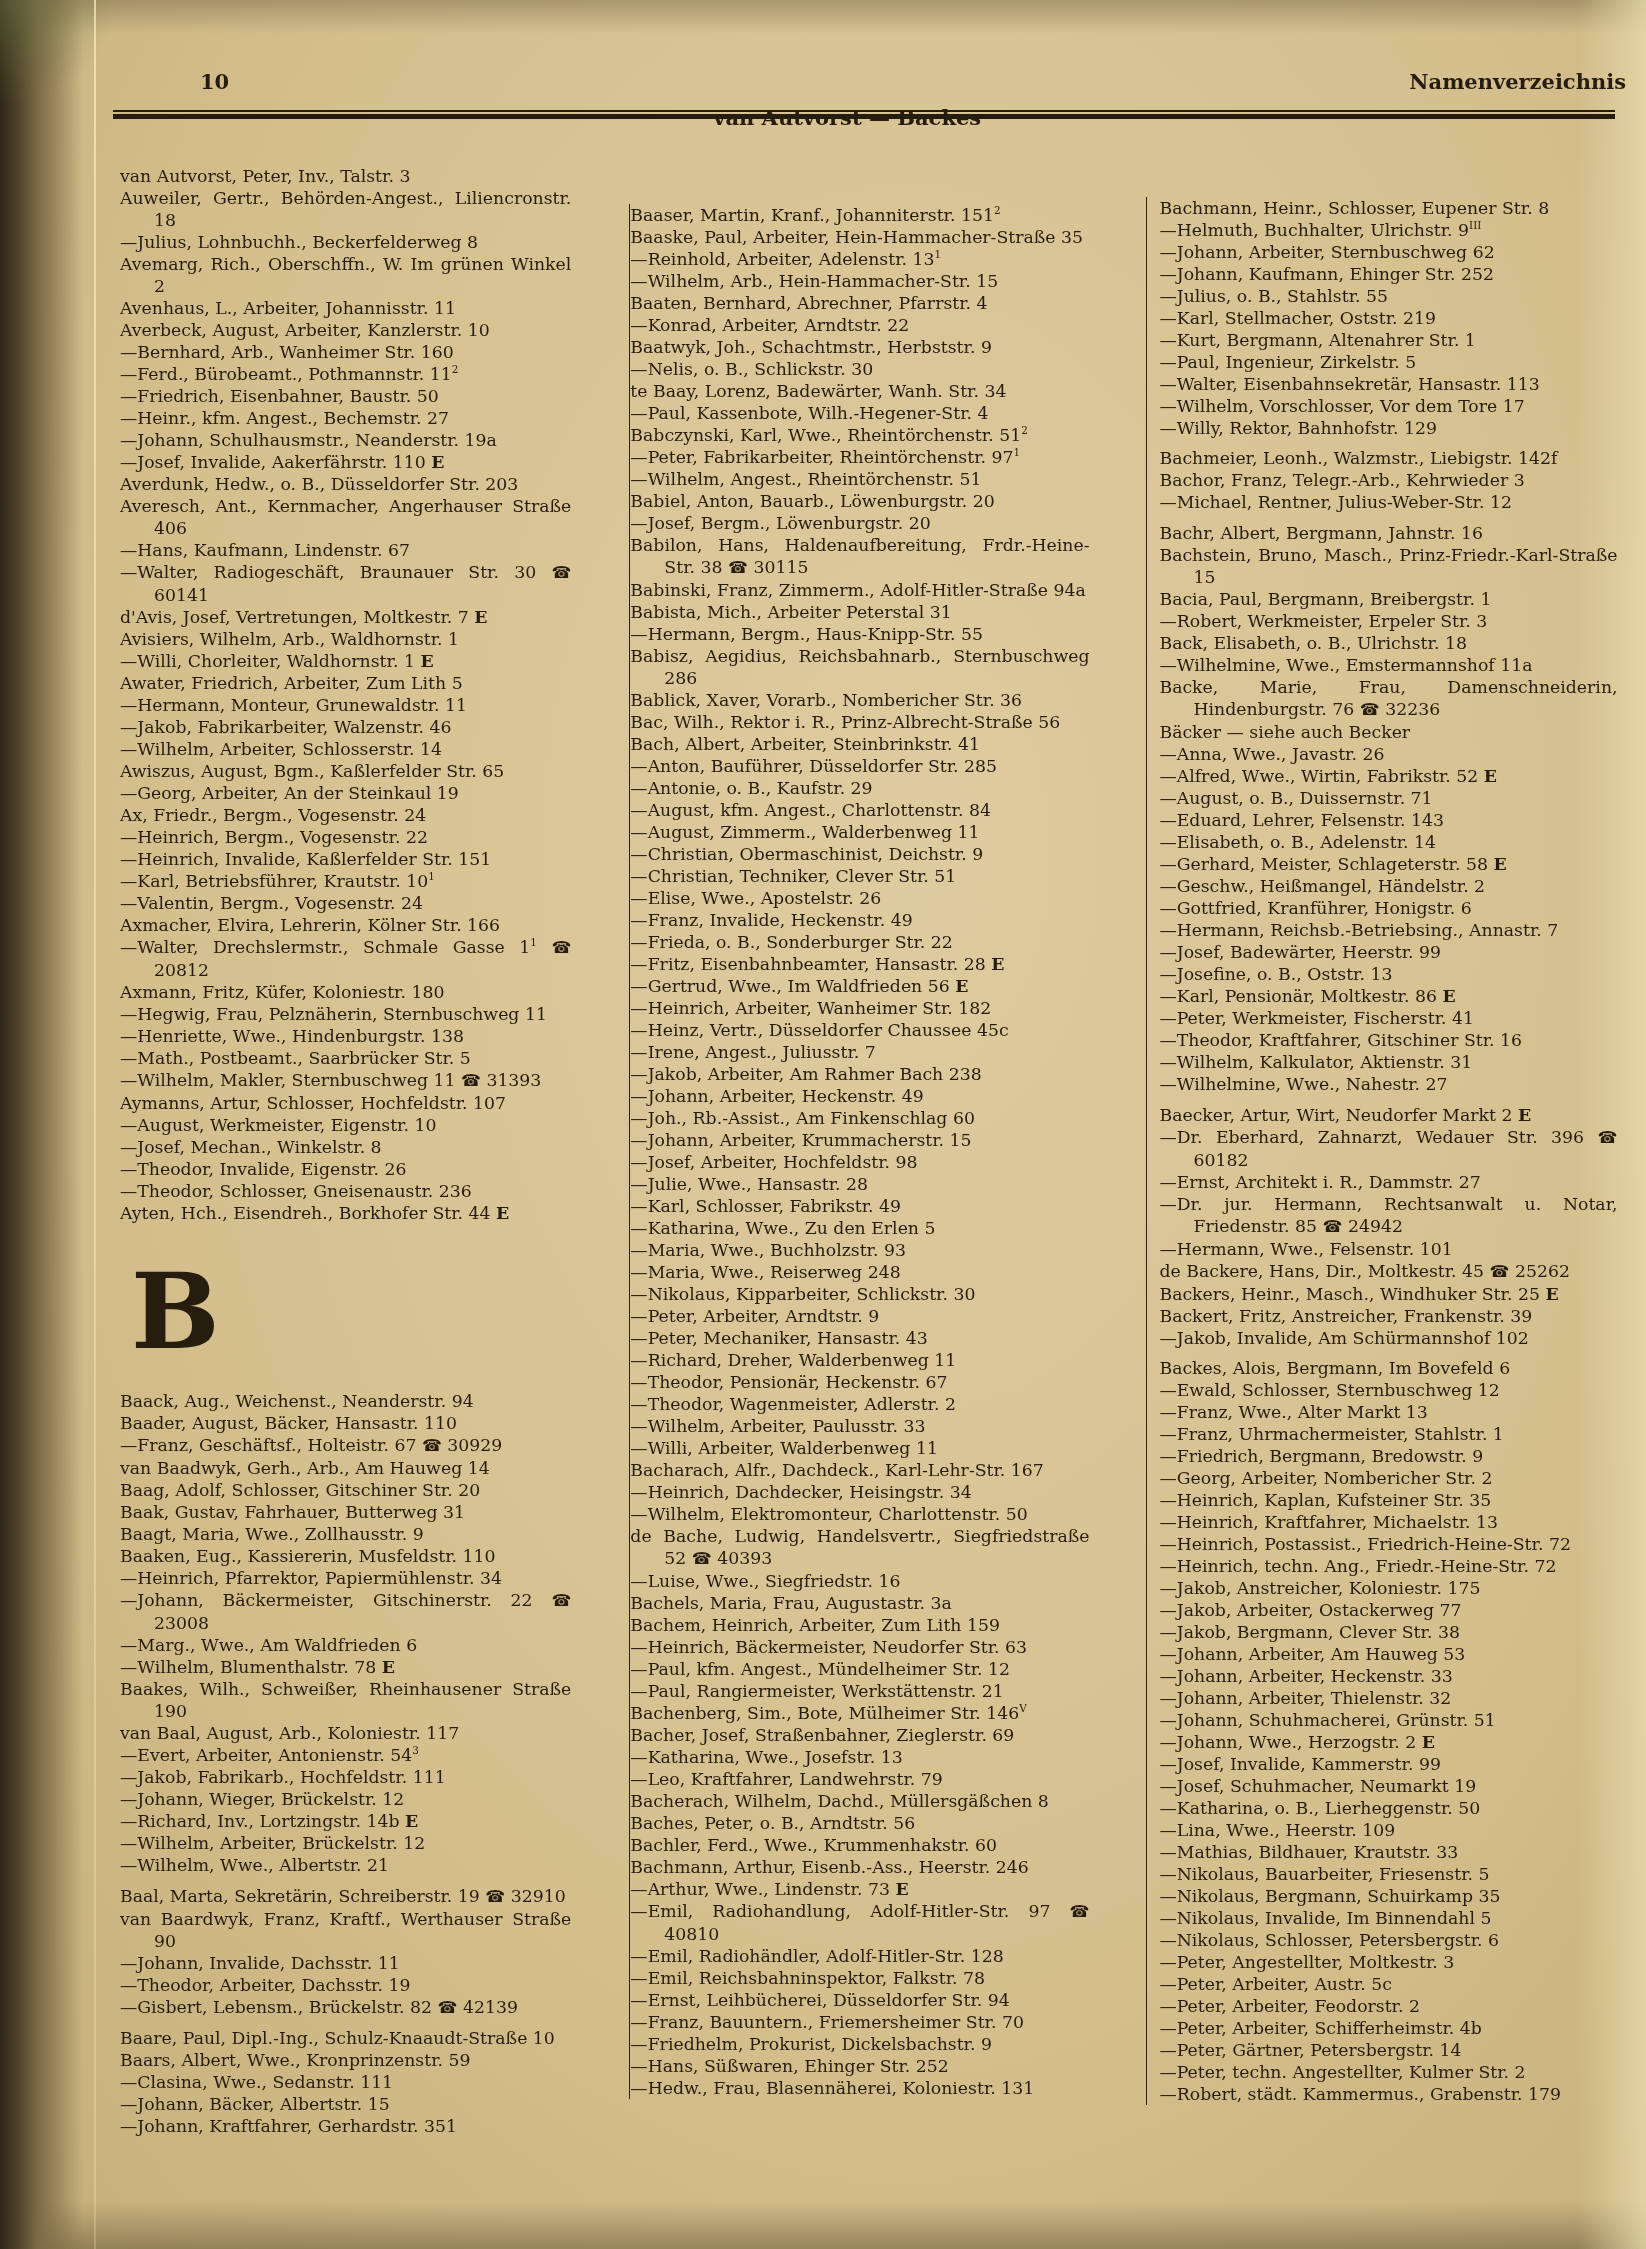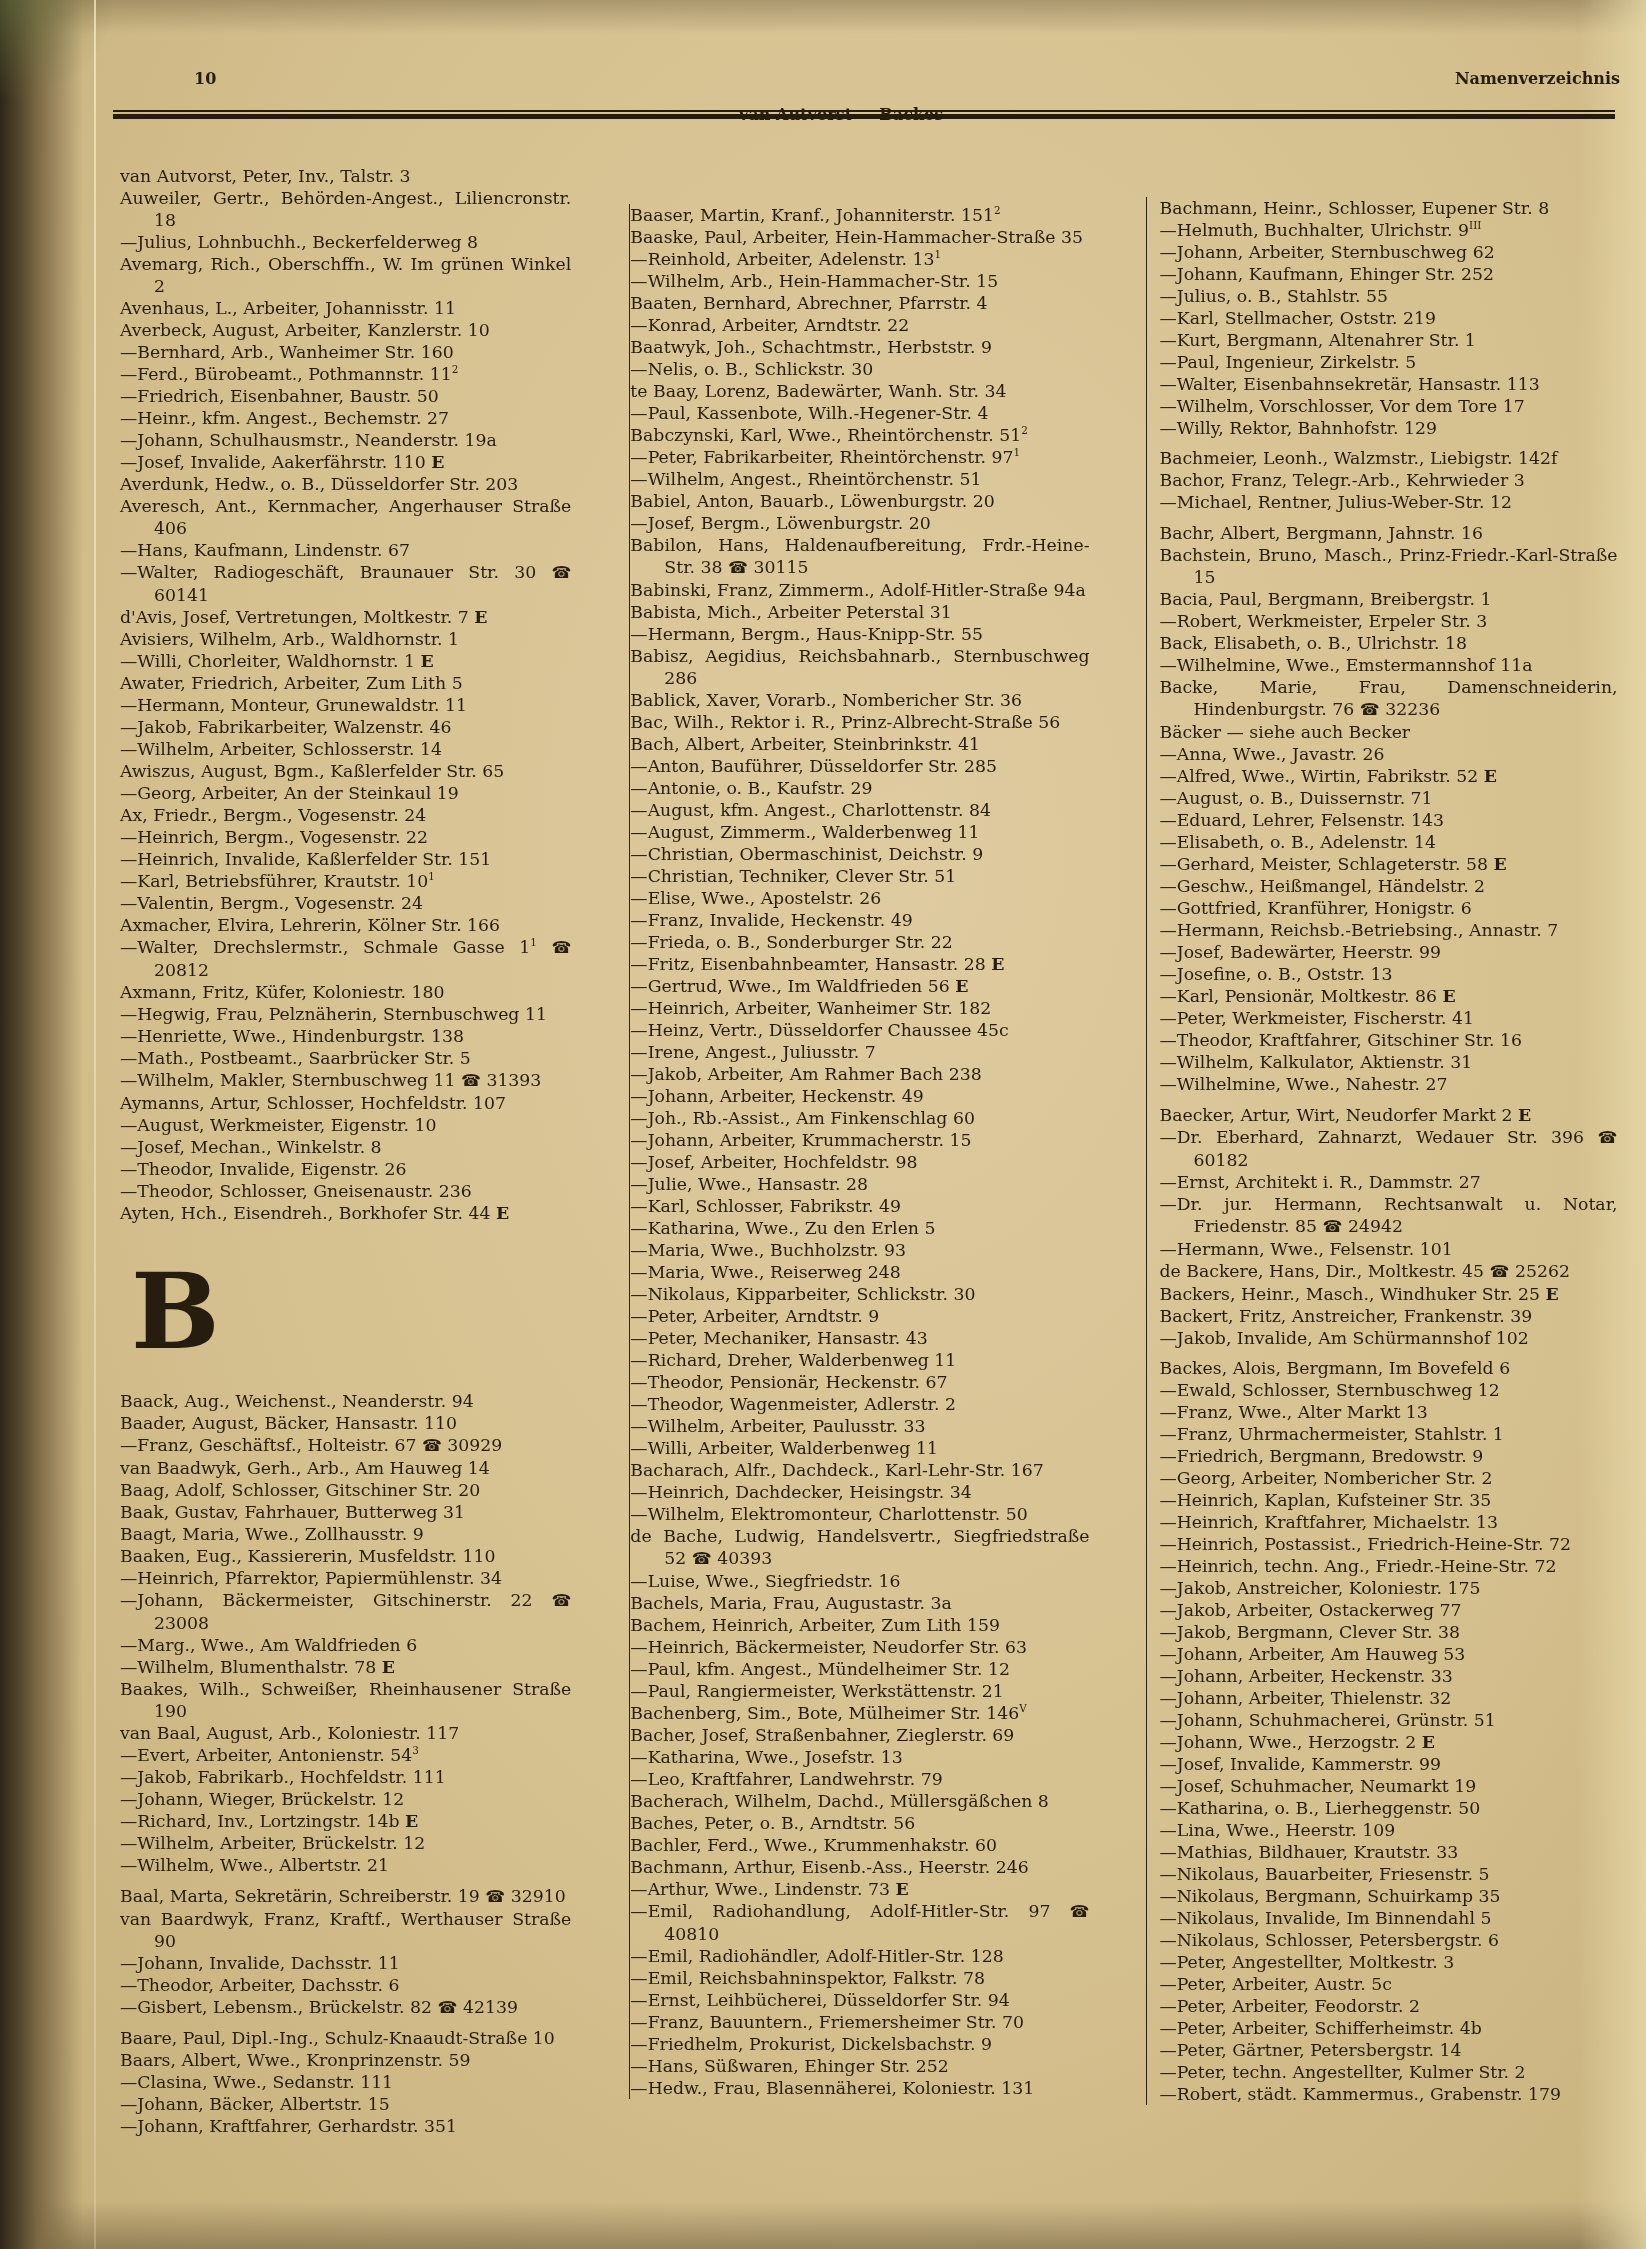--- a/index.html
+++ b/index.html
@@ -15,22 +15,22 @@
       linear-gradient(0deg, rgba(82,66,38,.45) 0px, rgba(82,66,38,0) 49px),
       radial-gradient(ellipse at 55% 38%, #decb9f 0%, #d5c08f 55%, #c7b17c 95%);
     font-family:"DejaVu Serif","Liberation Serif",serif;
     color:#271d0f;
   }
   .page-edge-line{
     position:absolute;left:94px;top:0;width:1.9px;height:100%;
     background:linear-gradient(180deg, rgba(246,238,205,.7), rgba(246,238,205,.25));
   }
   .header{
-    position:absolute;left:132px;top:69px;width:1493px;height:32px;
-    font-weight:bold;font-size:16px;
+    position:absolute;left:138px;top:69px;width:1493px;height:32px;
+    font-weight:bold;font-size:21px;
   }
   .header .pageno{position:absolute;left:62px;top:0;}
   .header .title{position:absolute;left:47.5%;top:0;transform:translateX(-50%);white-space:nowrap;margin-top:36px;}
   .header .right{position:absolute;right:5px;top:0;}
   .header-rule{
     position:absolute;left:113px;top:110px;width:1502px;height:9.3px;
     background:linear-gradient(#241c10 0 1.9px, rgba(0,0,0,0) 1.9px 3.7px, #241c10 3.7px 9.3px);
   }
   .columns{
     position:absolute;left:120px;top:124px;width:1500px;height:2054px;
@@ -131,21 +131,21 @@
         <p class="entry">van Baal, August, Arb., Koloniestr. 117</p>
         <p class="entry">—Evert, Arbeiter, Antonienstr. 54<sup>3</sup></p>
         <p class="entry">—Jakob, Fabrikarb., Hochfeldstr. 111</p>
         <p class="entry">—Johann, Wieger, Brückelstr. 12</p>
         <p class="entry">—Richard, Inv., Lortzingstr. 14b <b class="own">E</b></p>
         <p class="entry">—Wilhelm, Arbeiter, Brückelstr. 12</p>
         <p class="entry">—Wilhelm, Wwe., Albertstr. 21</p>
         <p class="entry gap">Baal, Marta, Sekretärin, Schreiberstr. 19 <span class="phone-icon">☎</span> 32910</p>
         <p class="entry">van Baardwyk, Franz, Kraftf., Werthauser Straße 90</p>
         <p class="entry">—Johann, Invalide, Dachsstr. 11</p>
-        <p class="entry">—Theodor, Arbeiter, Dachsstr. 6</p>
+        <p class="entry">—Theodor, Arbeiter, Dachsstr. 19</p>
         <p class="entry">—Gisbert, Lebensm., Brückelstr. 82 <span class="phone-icon">☎</span> 42139</p>
         <p class="entry gap">Baare, Paul, Dipl.-Ing., Schulz-Knaaudt-Straße 10</p>
         <p class="entry">Baars, Albert, Wwe., Kronprinzenstr. 59</p>
         <p class="entry">—Clasina, Wwe., Sedanstr. 111</p>
         <p class="entry">—Johann, Bäcker, Albertstr. 15</p>
         <p class="entry">—Johann, Kraftfahrer, Gerhardstr. 351</p>
       </div>
     <div class="col col-1">
         <p class="entry">Baaser, Martin, Kranf., Johanniterstr. 151<sup>2</sup></p>
         <p class="entry">Baaske, Paul, Arbeiter, Hein-Hammacher-Straße 35</p>

